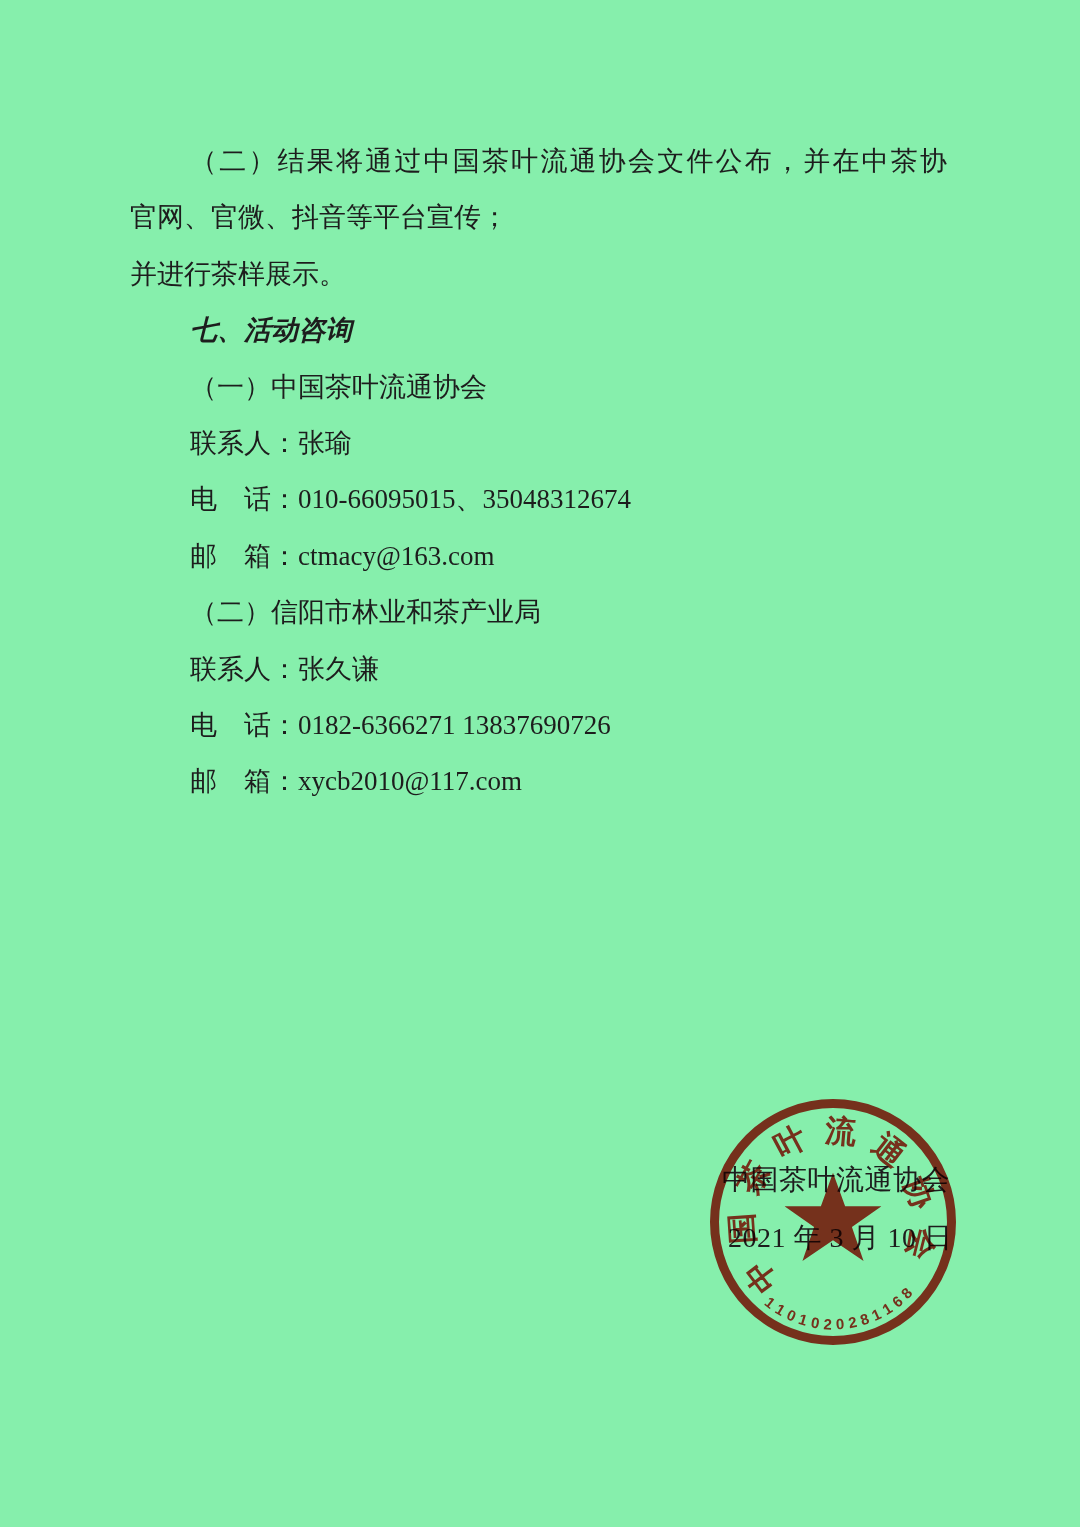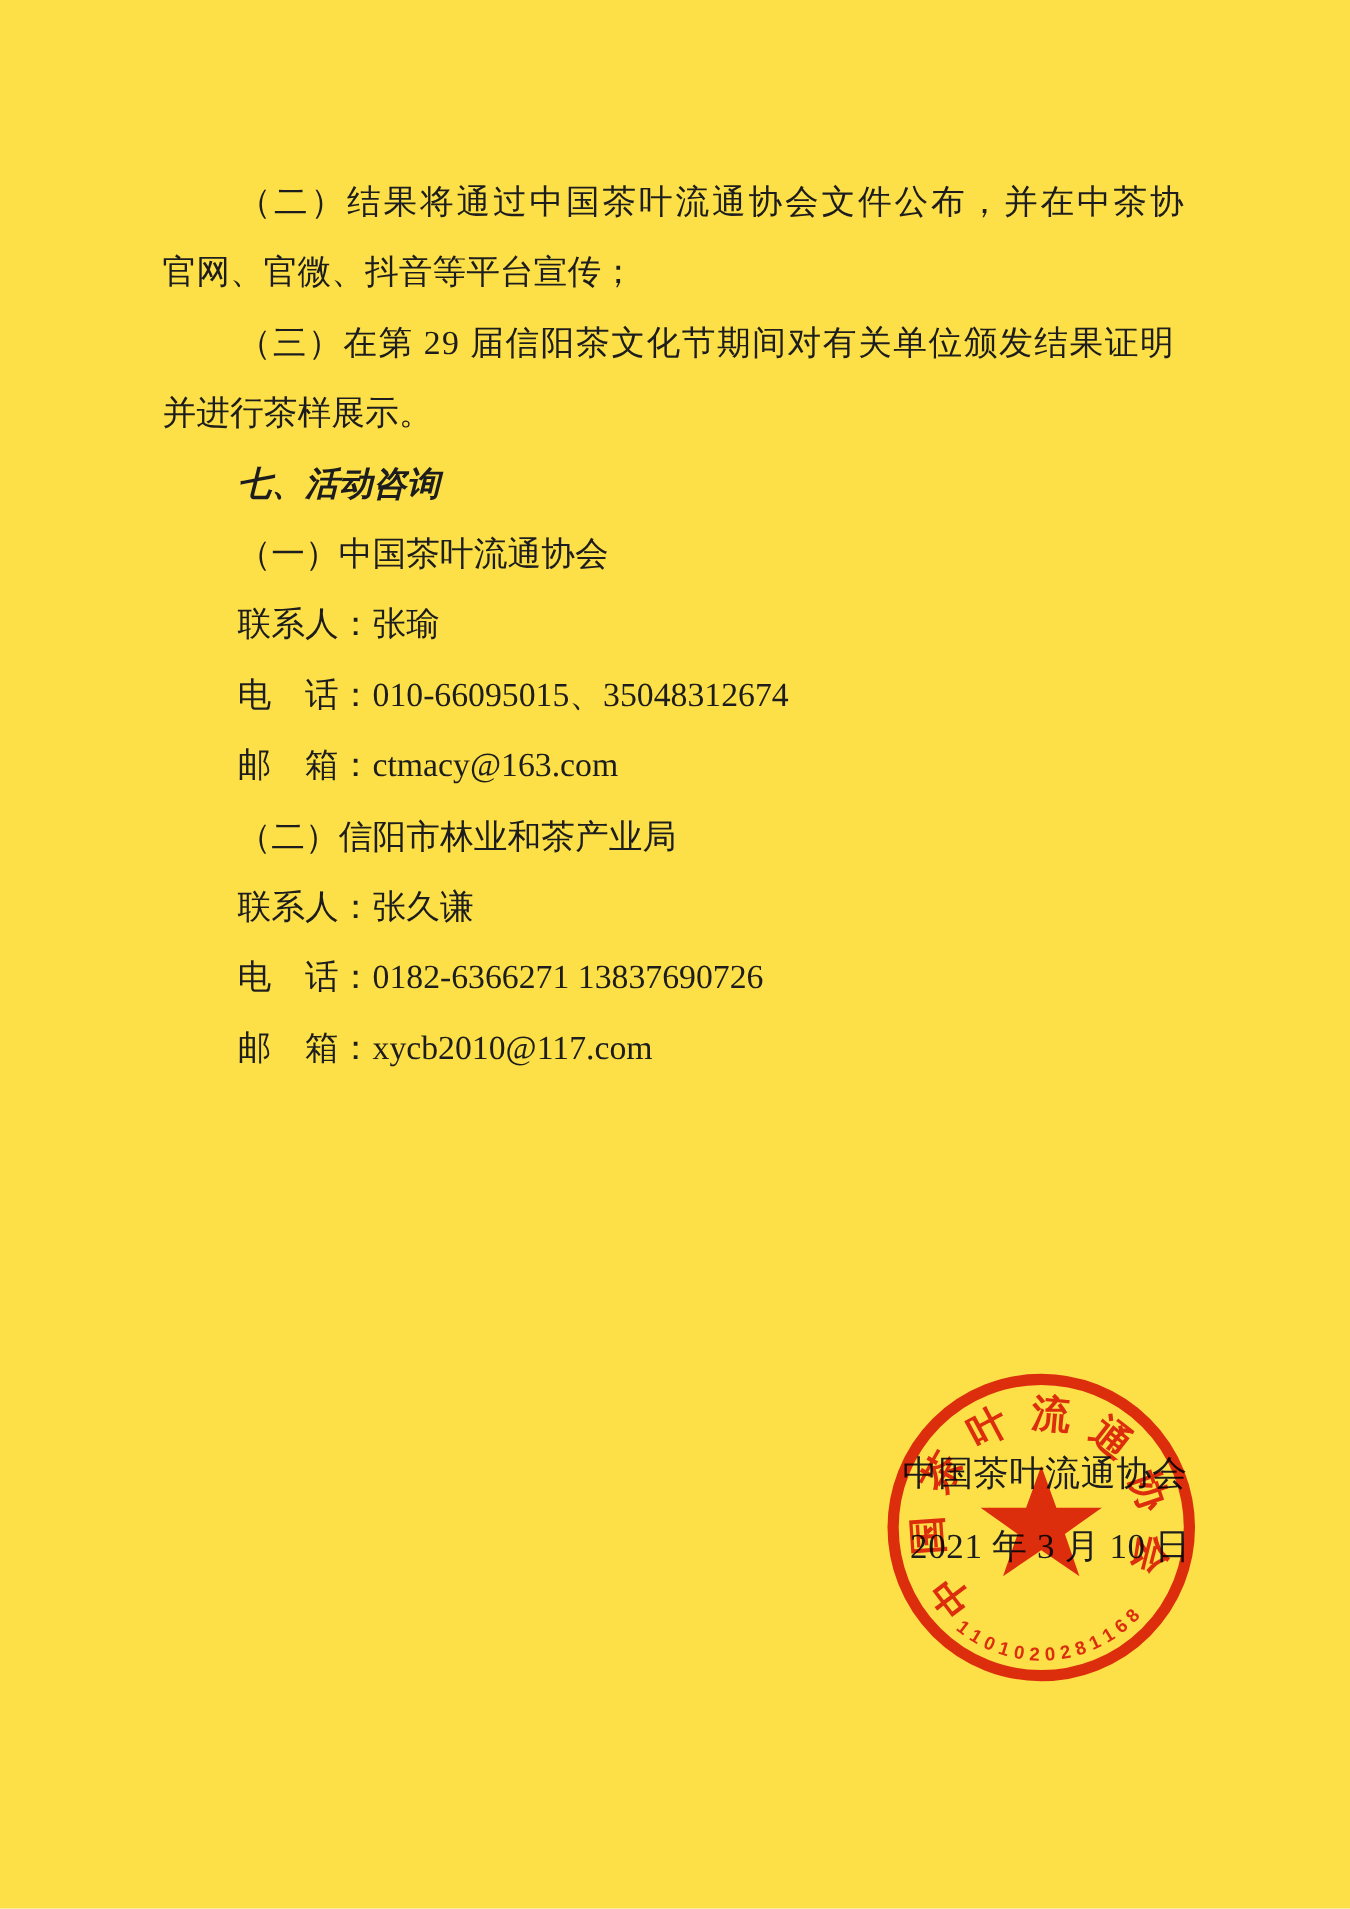--- a/index.html
+++ b/index.html
@@ -1,19 +1,19 @@
 <!DOCTYPE html>
 <html><head>
 <meta charset="utf-8">
 <style>
   html,body { margin:0; padding:0; background:#ffffff; }
   .page {
     position:relative;
     width:1080px; height:1527px;
-    background:#fde047;
+    background:#86efac;
     overflow:hidden;
     font-family:"Liberation Serif","DejaVu Serif",serif;
     color:#1d1d1d;
   }
   .content {
     position:absolute; left:130px; top:133px; width:820px;
   }
   .line {
     height:56.4px; line-height:56.4px;
     font-size:27px;
@@ -71,21 +71,20 @@
   }
 </style>
 </head>
 <body>
 
 <div class="page">
 
   <div class="content">
     <div class="line indent stretch-a">（二）结果将通过中国茶叶流通协会文件公布，并在中茶协</div>
     <div class="line">官网、官微、抖音等平台宣传；</div>
-    <div class="line indent stretch-b">（三）在第 29 届信阳茶文化节期间对有关单位颁发结果证明</div>
     <div class="line">并进行茶样展示。</div>
     <div class="line indent hei">七、活动咨询</div>
     <div class="line indent">（一）中国茶叶流通协会</div>
     <div class="line indent">联系人：张瑜</div>
     <div class="line indent">电　话：010-66095015、35048312674</div>
     <div class="line indent">邮　箱：ctmacy@163.com</div>
     <div class="line indent">（二）信阳市林业和茶产业局</div>
     <div class="line indent">联系人：张久谦</div>
     <div class="line indent">电　话：0182-6366271 13837690726</div>
     <div class="line indent">邮　箱：xycb2010@117.com</div>

